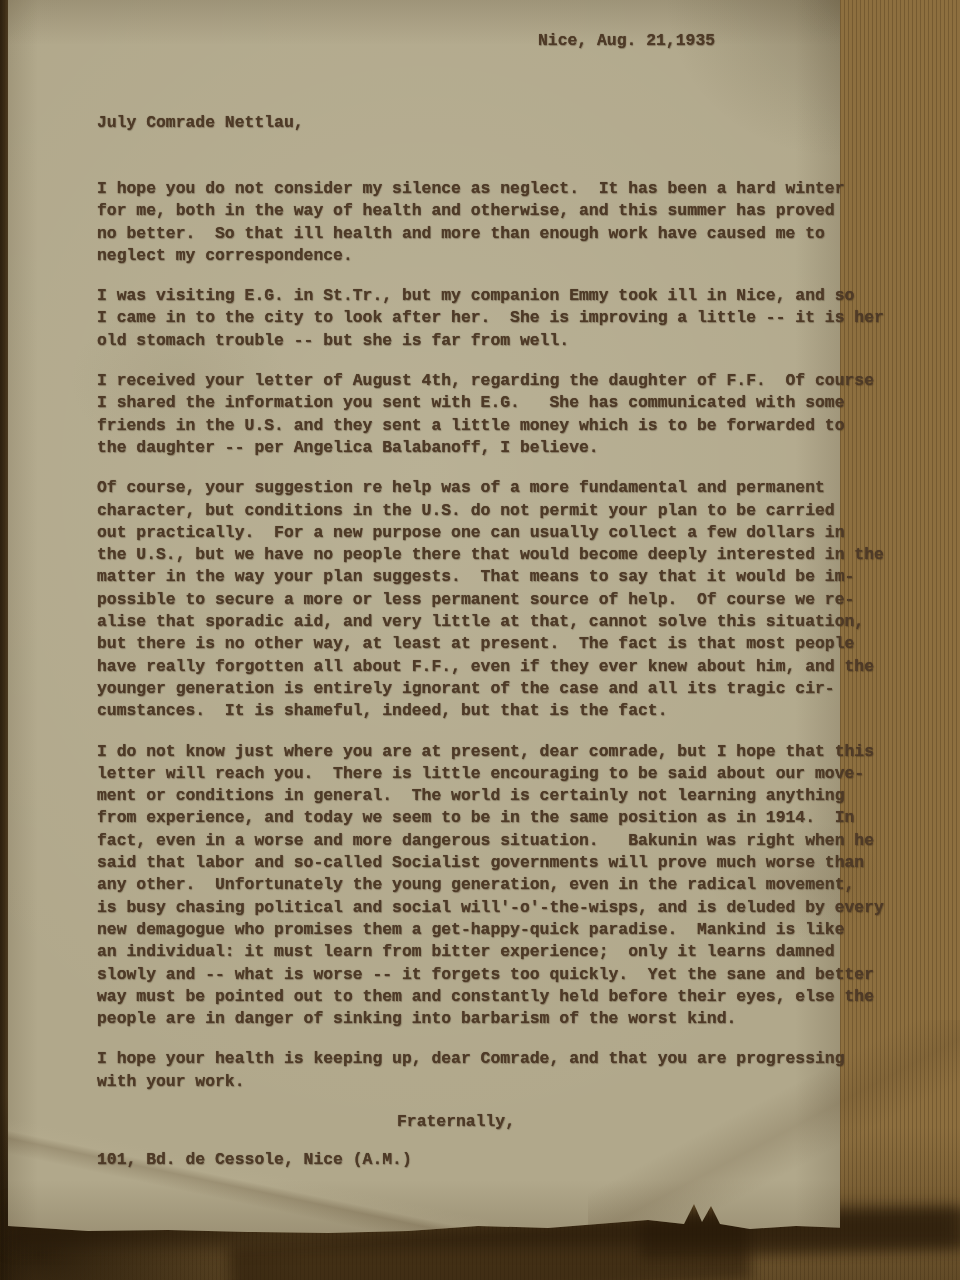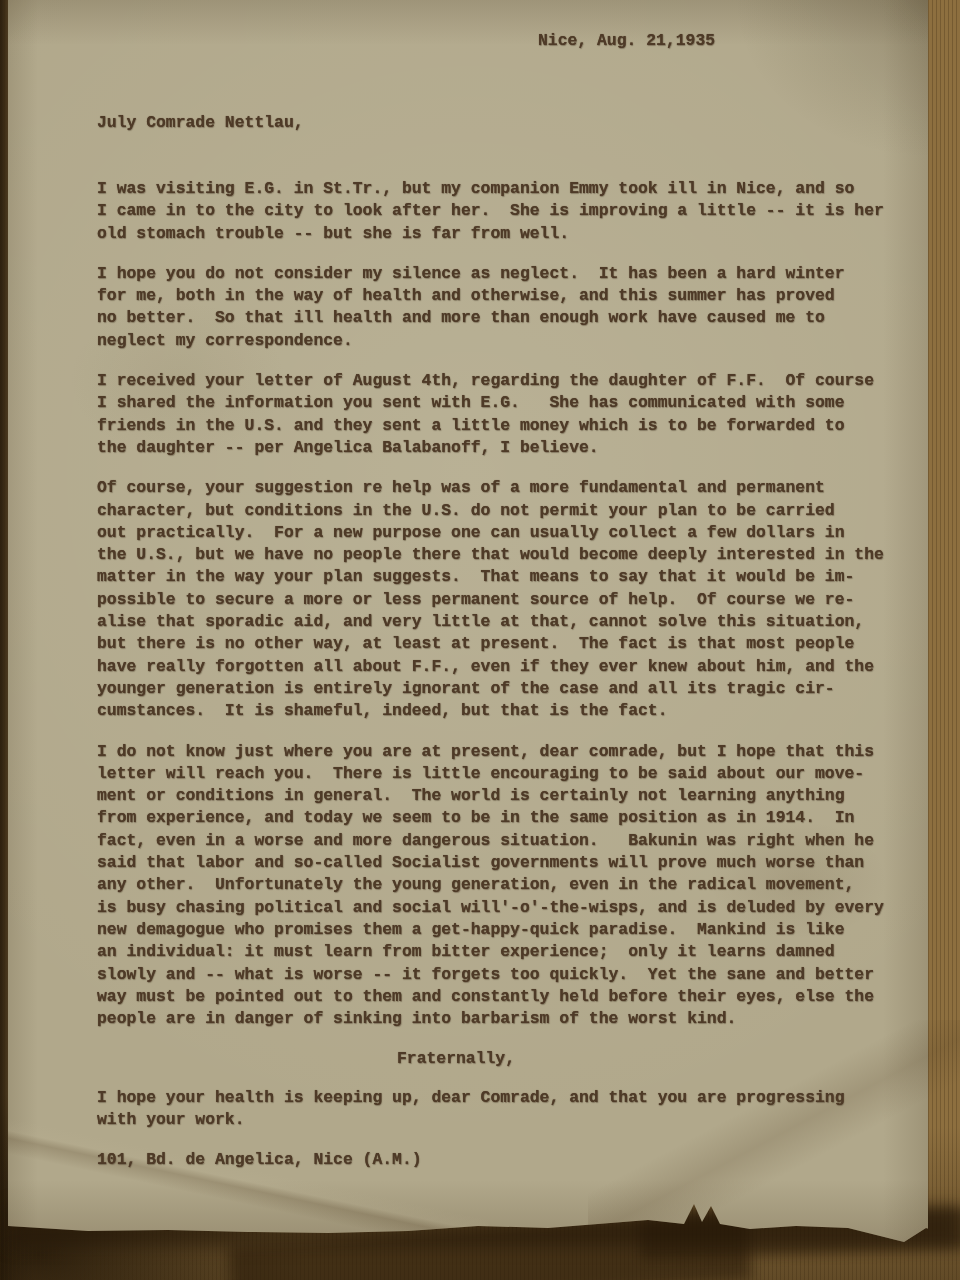--- a/index.html
+++ b/index.html
@@ -40,21 +40,21 @@
 
   
   .paper-shadow {
     position: absolute; left: 8px; top: 1205px; width: 952px; height: 42px;
     background: rgba(32,20,6,0.55);
     filter: blur(8px);
   }
 
   
   .paper {
-    position: absolute; left: 8px; top: 0; width: 920px; height: 1250px;
+    position: absolute; left: 8px; top: 0; width: 832px; height: 1250px;
     background-color: #b1a88b;
     background-image:
       radial-gradient(ellipse 120% 90% at 50% 38%, rgba(255,255,238,0.10), rgba(0,0,0,0) 60%),
       radial-gradient(ellipse 145% 120% at 50% 45%, rgba(0,0,0,0) 55%, rgba(66,50,28,0.25) 100%),
       radial-gradient(ellipse 30% 18% at 100% 0%, rgba(55,42,20,0.22), rgba(0,0,0,0) 70%),
       linear-gradient(180deg, rgba(70,55,30,0.20) 0, rgba(0,0,0,0) 45px),
       linear-gradient(90deg, rgba(70,55,30,0.16) 0, rgba(0,0,0,0) 30px),
       linear-gradient(270deg, rgba(70,55,30,0.18) 0, rgba(0,0,0,0) 45px),
       linear-gradient(0deg, rgba(70,52,26,0.25) 0, rgba(0,0,0,0) 70px);
     clip-path: polygon(
@@ -111,27 +111,27 @@
 <div class="paper">
   <div class="stain-a"></div>
   <div class="stain-b"></div>
   <div class="crease-left"></div>
   <div class="crease-right"></div>
 
   <div class="type dateline">Nice, Aug. 21,1935</div>
   <div class="type salutation">July Comrade Nettlau,</div>
 
   <div class="letter-body">
-    <div class="type para">I was visiting E.G. in St.Tr., but my companion Emmy took ill in Nice, and so
-I came in to the city to look after her.  She is improving a little -- it is her
-old stomach trouble -- but she is far from well.</div>
     <div class="type para">I hope you do not consider my silence as neglect.  It has been a hard winter
 for me, both in the way of health and otherwise, and this summer has proved
 no better.  So that ill health and more than enough work have caused me to
 neglect my correspondence.</div>
+    <div class="type para">I was visiting E.G. in St.Tr., but my companion Emmy took ill in Nice, and so
+I came in to the city to look after her.  She is improving a little -- it is her
+old stomach trouble -- but she is far from well.</div>
     <div class="type para">I received your letter of August 4th, regarding the daughter of F.F.  Of course
 I shared the information you sent with E.G.   She has communicated with some
 friends in the U.S. and they sent a little money which is to be forwarded to
 the daughter -- per Angelica Balabanoff, I believe.</div>
     <div class="type para">Of course, your suggestion re help was of a more fundamental and permanent
 character, but conditions in the U.S. do not permit your plan to be carried
 out practically.  For a new purpose one can usually collect a few dollars in
 the U.S., but we have no people there that would become deeply interested in the
 matter in the way your plan suggests.  That means to say that it would be im-
 possible to secure a more or less permanent source of help.  Of course we re-
@@ -146,18 +146,18 @@
 from experience, and today we seem to be in the same position as in 1914.  In
 fact, even in a worse and more dangerous situation.   Bakunin was right when he
 said that labor and so-called Socialist governments will prove much worse than
 any other.  Unfortunately the young generation, even in the radical movement,
 is busy chasing political and social will'-o'-the-wisps, and is deluded by every
 new demagogue who promises them a get-happy-quick paradise.  Mankind is like
 an individual: it must learn from bitter experience;  only it learns damned
 slowly and -- what is worse -- it forgets too quickly.  Yet the sane and better
 way must be pointed out to them and constantly held before their eyes, else the
 people are in danger of sinking into barbarism of the worst kind.</div>
-    <div class="type closing">Fraternally,</div>
     <div class="type para">I hope your health is keeping up, dear Comrade, and that you are progressing
 with your work.</div>
-    <div class="type address">101, Bd. de Angelica, Nice (A.M.)</div>
+    <div class="type closing">Fraternally,</div>
+    <div class="type address">101, Bd. de Cessole, Nice (A.M.)</div>
   </div>
 </div>
 
 </body></html>

